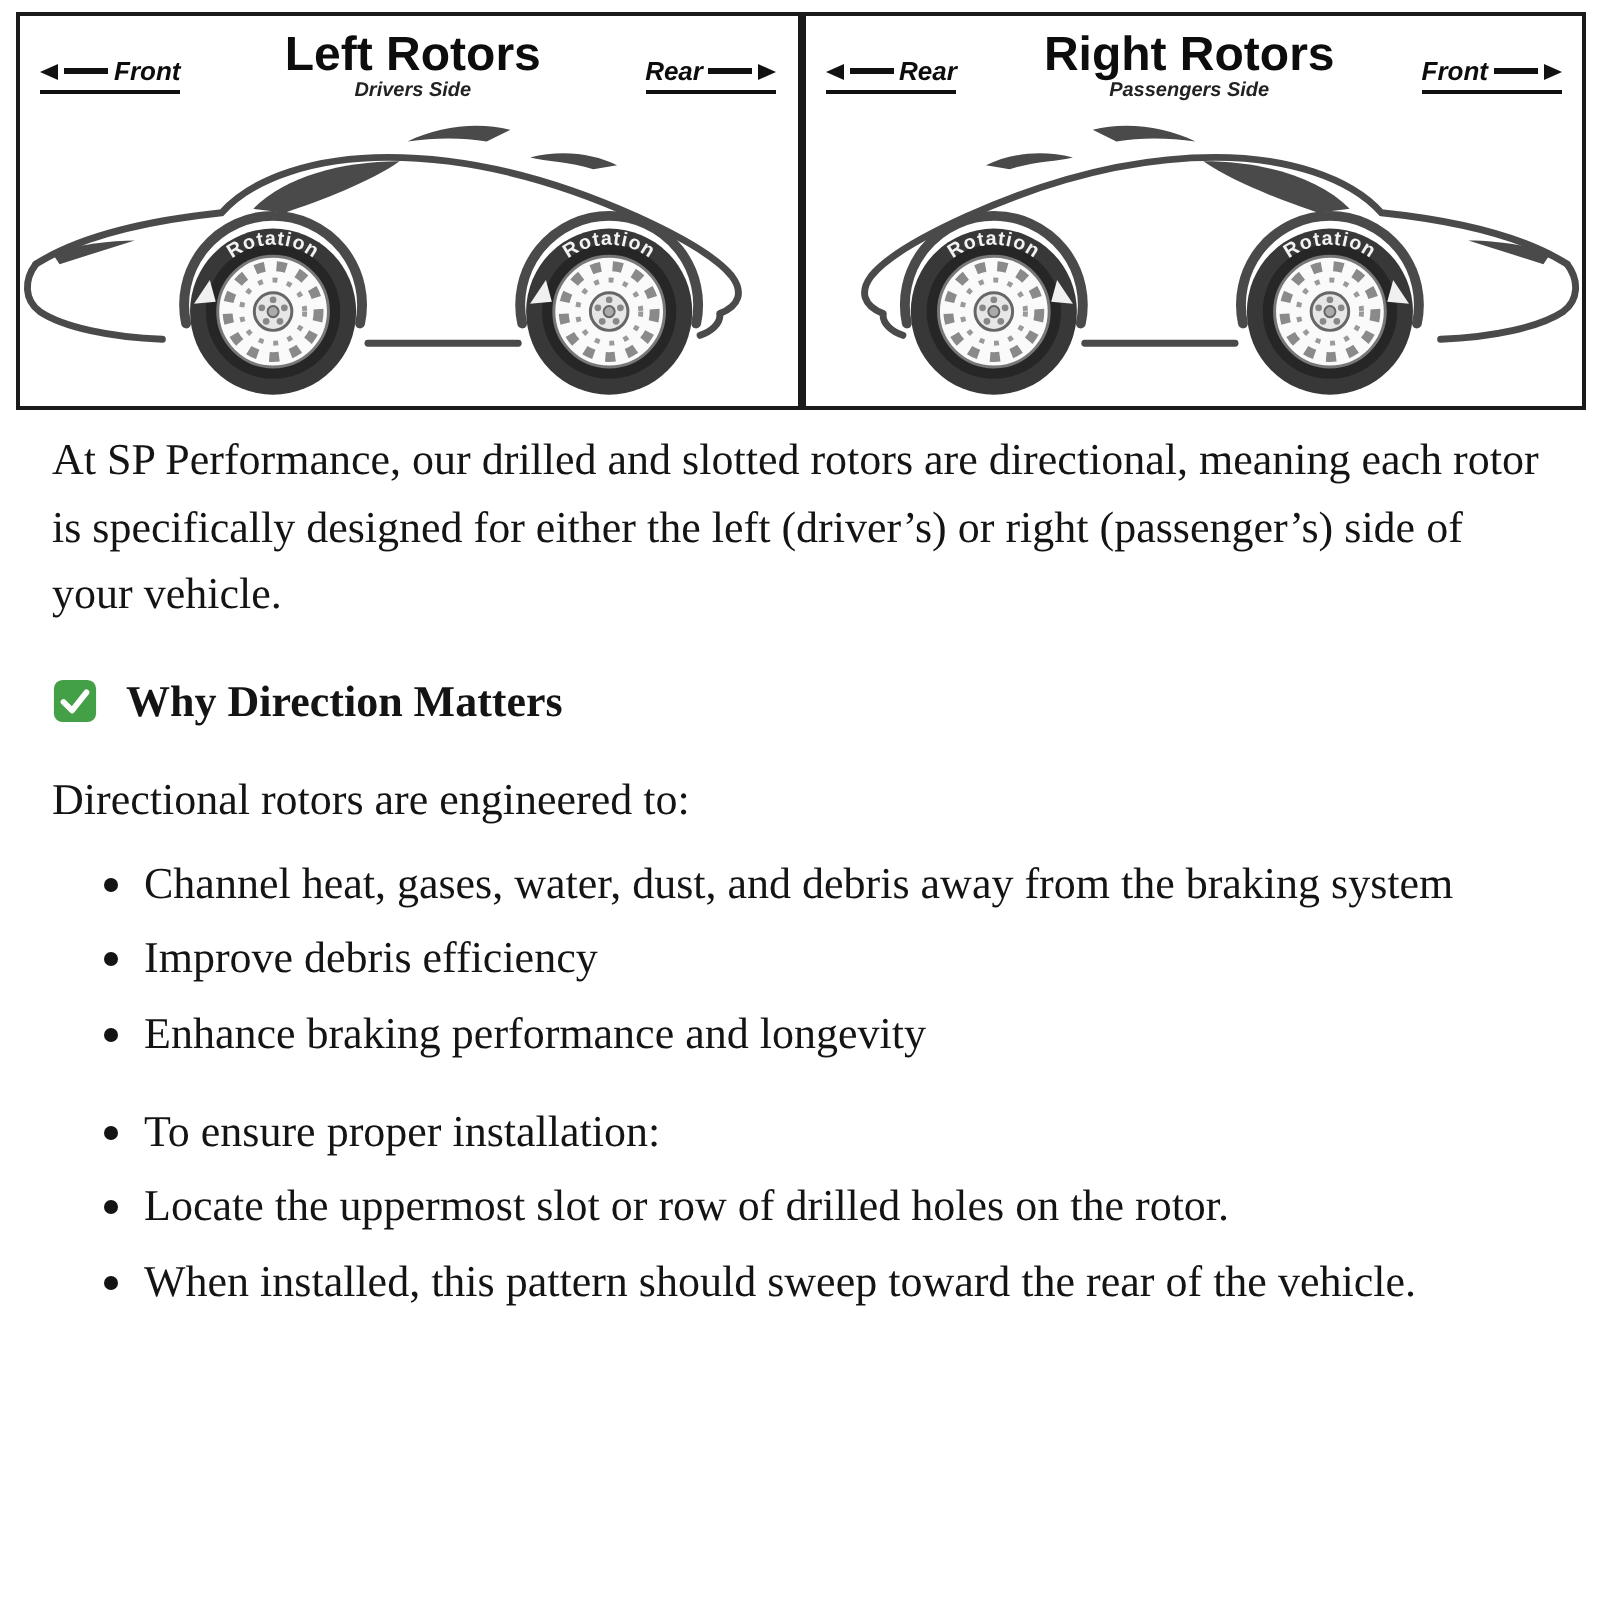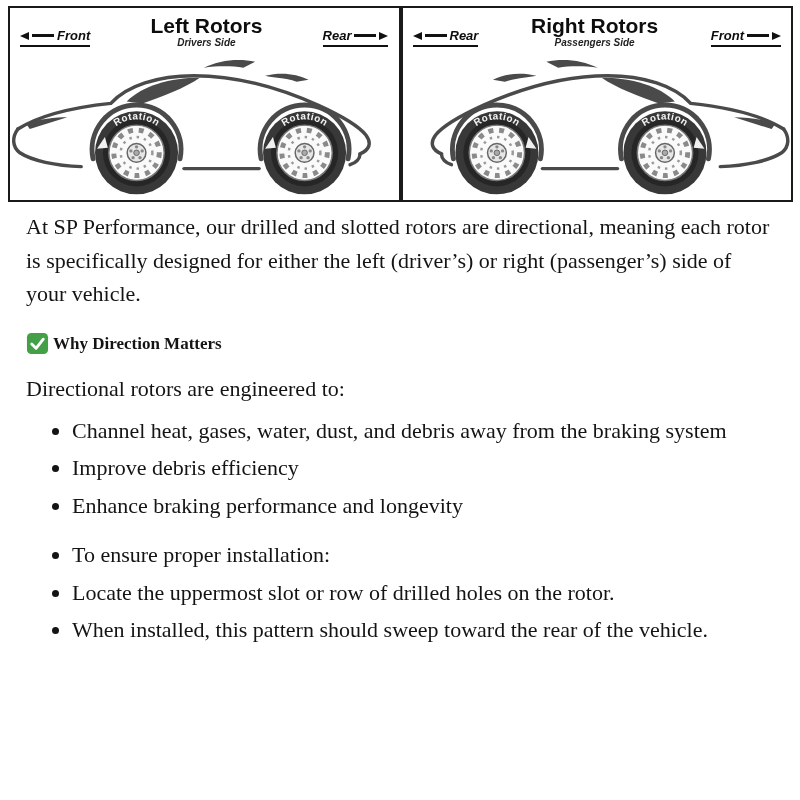--- a/index.html
+++ b/index.html
@@ -10,39 +10,39 @@
   }
 
   
   .diagram { display:flex; margin:6px 7px 0 8px; }
   .panel { width:50%; border:2px solid #1a1a1a; background:#fff; }
   .panel-head {
     display:flex; justify-content:space-between; align-items:flex-start;
     padding:6px 10px 0 10px; font-family:"Liberation Sans", sans-serif;
   }
   .titles { text-align:center; margin-top:1px; }
-  .panel-title { font-weight:bold; font-size:21px; line-height:1.05; color:#0d0d0d; }
+  .panel-title { font-weight:bold; font-size:24px; line-height:1.05; color:#0d0d0d; }
   .panel-sub { font-weight:bold; font-style:italic; font-size:10px; color:#222; }
   .corner {
     font-weight:bold; font-style:italic; font-size:13px; color:#0d0d0d;
     border-bottom:2px solid #111; padding-bottom:2px; margin-top:14px;
     display:flex; align-items:center; gap:3px;
   }
   .shaft { display:inline-block; width:22px; height:2.5px; background:#111; }
   .tri-l { width:0; height:0; border-top:4.5px solid transparent; border-bottom:4.5px solid transparent; border-right:9px solid #111; }
   .tri-r { width:0; height:0; border-top:4.5px solid transparent; border-bottom:4.5px solid transparent; border-left:9px solid #111; }
   .car-art { display:block; width:100%; height:auto; margin-top:2px; }
   .rot-text { font-family:"Liberation Sans", sans-serif; font-size:10px; font-weight:bold; fill:#f2f2f2; letter-spacing:.5px; }
 
   
   .article { padding:8px 24px 0 26px; font-size:22px; line-height:1.52; }
   .article p { margin:0 0 8px 0; }
   .sec-h {
-    display:flex; align-items:center; gap:4px;
-    font-size:17px; margin:20px 0 16px 0;
+    display:flex; align-items:center; gap:14px;
+    font-size:22px; margin:20px 0 16px 0;
   }
   .sec-h.bold { font-weight:bold; }
   .sec-h.normal { font-weight:normal; }
   .check-icon { width:23px; height:23px; flex:0 0 auto; }
   .mag-icon { width:23px; height:23px; flex:0 0 auto; }
   ul.blist { list-style:disc; padding-left:46px; margin:4px 0 16px 0; }
   ul.blist li { margin:4px 0; }
 </style>
 </head>
 <body>

